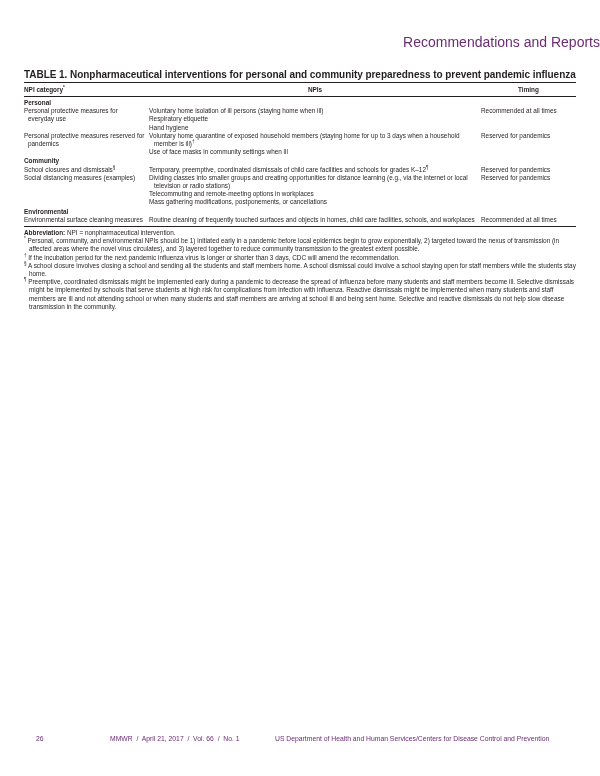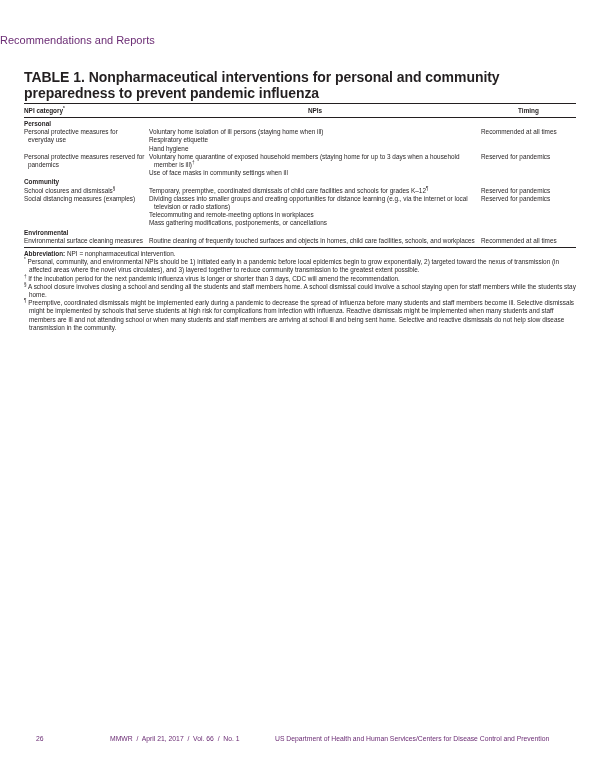--- a/index.html
+++ b/index.html
@@ -1,26 +1,26 @@
 <!DOCTYPE html>
 <html><head>
 <meta charset="utf-8">
 <style>
   html, body { margin: 0; padding: 0; background: #ffffff; }
   body {
     width: 600px; height: 776px; position: relative; overflow: hidden;
     font-family: "Liberation Sans", sans-serif; color: #231f20;
   }
   .running-head {
-    position: absolute; top: 34px; left: 0; width: 600px; text-align: left;
-    font-size: 11px; color: #6b2c74;
+    position: absolute; top: 34px; left: 0; width: 600px; text-align: right;
+    font-size: 14px; color: #6b2c74;
   }
   .table-wrap { position: absolute; left: 24px; top: 69px; width: 552px; }
   .table-title {
-    font-size: 14px; font-weight: bold; color: #231f20; padding-bottom: 2px;
+    font-size: 10px; font-weight: bold; color: #231f20; padding-bottom: 2px;
     border-bottom: 1.3px solid #231f20; letter-spacing: -0.05px;
   }
   .thead {
     display: flex; font-size: 6.4px; font-weight: bold; padding: 3px 0 3px 0;
     border-bottom: 1.3px solid #231f20;
   }
   .col1 { width: 125px; flex-shrink: 0; }
   .col2 { width: 332px; flex-shrink: 0; }
   .col3 { flex: 1; }
   .thead .col2 { text-align: center; }

